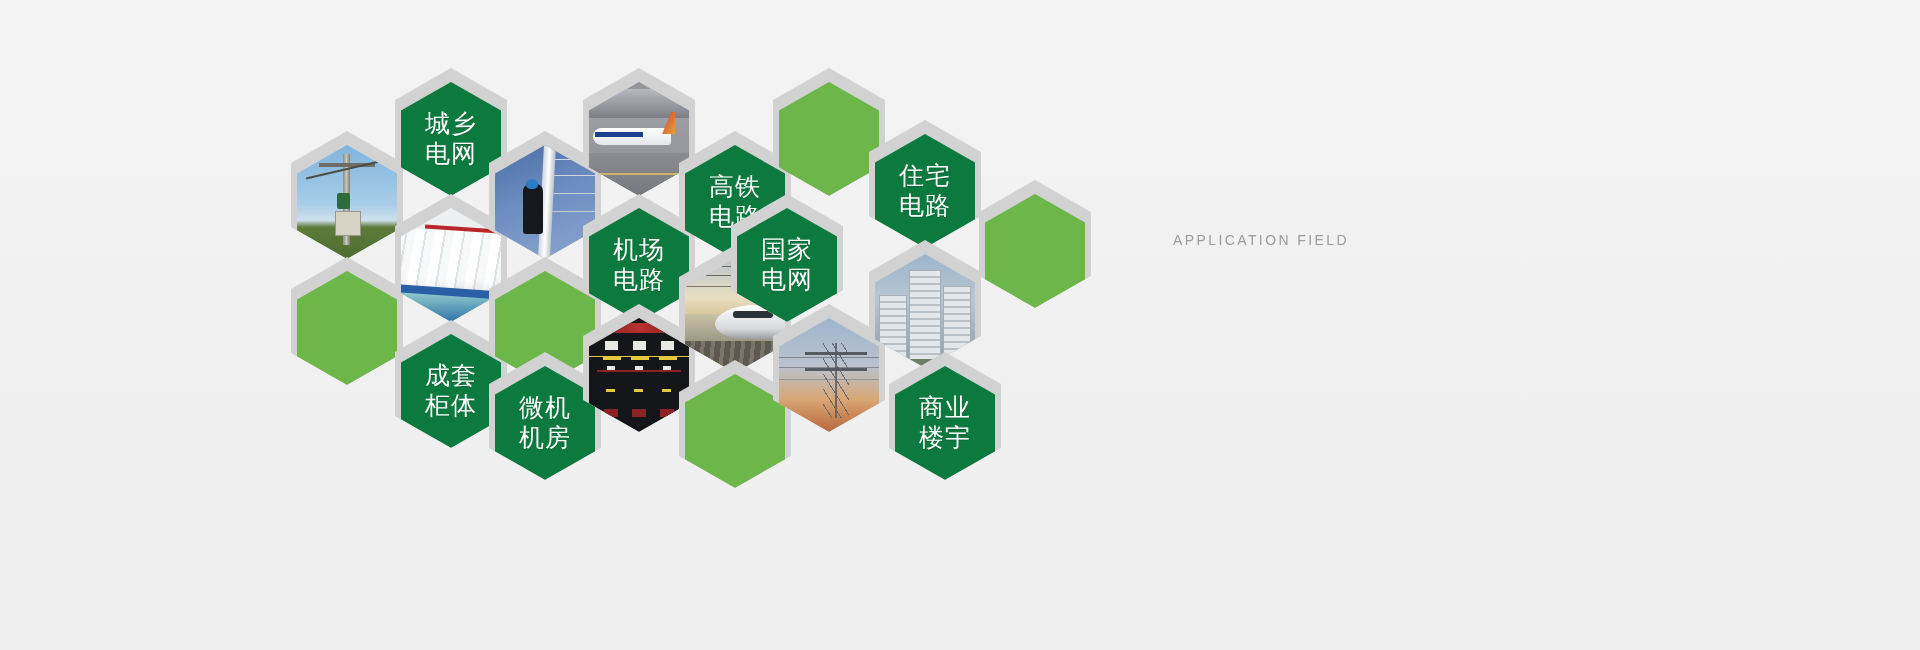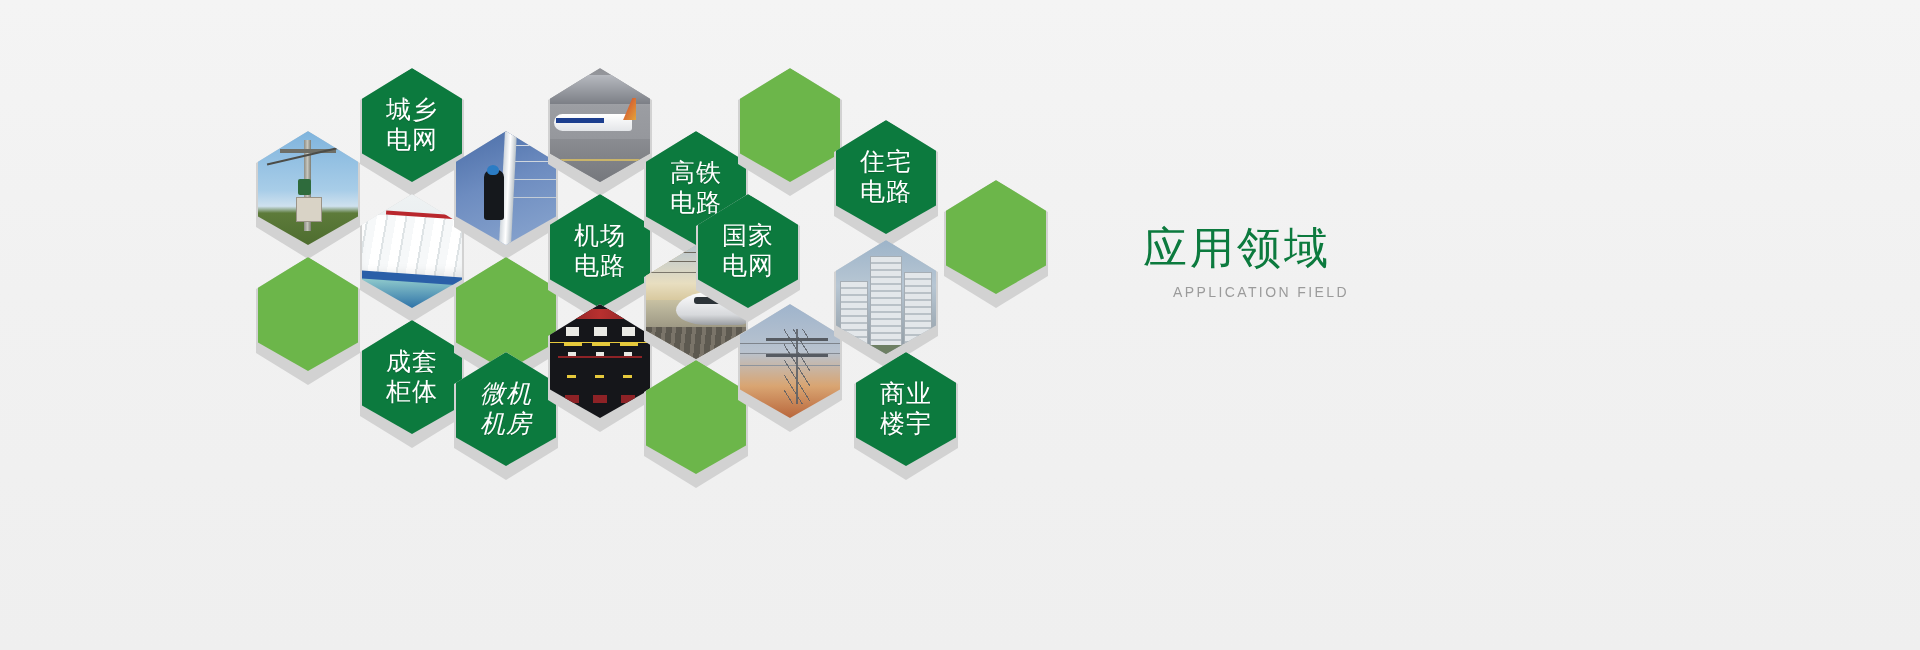--- a/index.html
+++ b/index.html
@@ -8,26 +8,26 @@
     width:1920px;height:650px;overflow:hidden;
     background:#f2f2f2;
     font-family:"Liberation Sans","DejaVu Sans",sans-serif;
   }
   #stage{position:relative;width:1920px;height:650px;
     background:linear-gradient(180deg,#f4f4f4 0%,#f1f1f1 45%,#efefef 100%);}
 
   
   .hex{
     position:absolute;
-    width:104px;height:128px;
+    width:112px;height:128px;
     
     background:#d2d2d2;
     clip-path:polygon(50% 0%,100% 25%,100% 75%,50% 100%,0% 75%,0% 25%);
     -webkit-clip-path:polygon(50% 0%,100% 25%,100% 75%,50% 100%,0% 75%,0% 25%);
-    display:flex;align-items:flex-start;justify-content:center;
+    display:flex;align-items:flex-end;justify-content:center;margin-left:35px;
   }
   .hex .inner{
     position:relative;
     width:100px;height:114px;
     clip-path:polygon(50% 0%,100% 25%,100% 75%,50% 100%,0% 75%,0% 25%);
     -webkit-clip-path:polygon(50% 0%,100% 25%,100% 75%,50% 100%,0% 75%,0% 25%);
     display:flex;align-items:center;justify-content:center;
     overflow:hidden;
   }
   .hex.dark .inner{background:#0c7a3e;}
@@ -201,21 +201,21 @@
             <div class="wire"></div>
             <div class="mast"></div>
             <div class="man"></div>
             <div class="helm"></div>
           </div>
         </div>
       </div>
       <div class="hex light" style="left: 454px; top: 257px;">
         <div class="inner"></div>
       </div>
-      <div class="hex dark" style="left: 454px; top: 352px; font-style: italic;">
+      <div class="hex dark" style="left: 454px; top: 352px;">
         <div class="inner">
           <div class="label">微机
 机房</div>
         </div>
       </div>
       <div class="hex photo" style="left: 548px; top: 68px;">
         <div class="inner">
           <div class="ph ph-air">
             <div class="term"></div>
             <div class="apron"></div>
@@ -315,17 +315,16 @@
           <div class="label">商业
 楼宇</div>
         </div>
       </div>
       <div class="hex light" style="left: 944px; top: 180px;">
         <div class="inner"></div>
       </div>
     </div>
 
   <div id="heading">
-    <div class="cn">应用领域</div>
     <div class="en">APPLICATION FIELD</div>
   </div>
 
 </div>
 
 </body></html>

